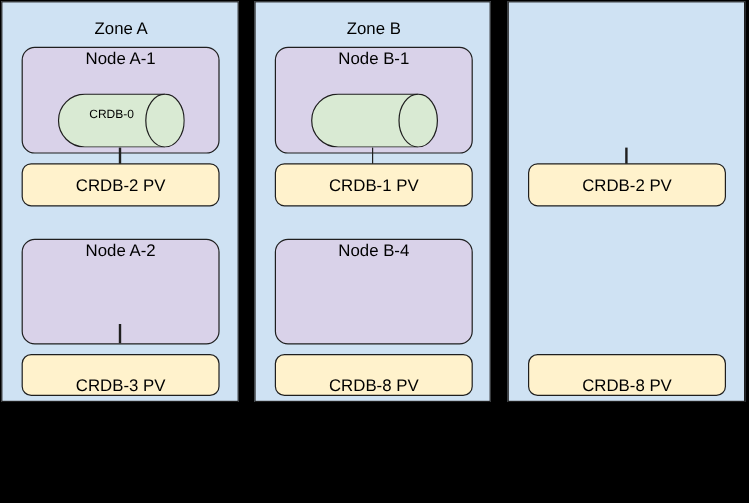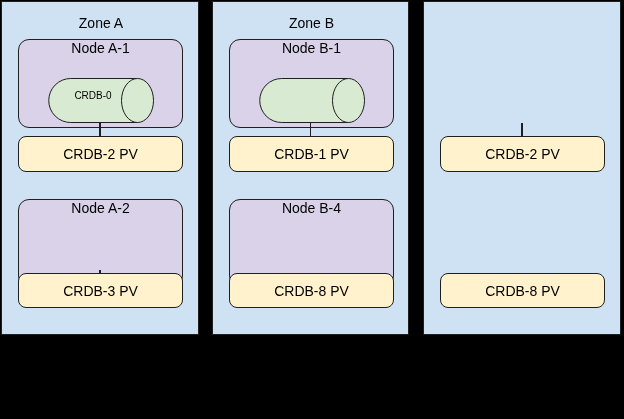--- a/index.html
+++ b/index.html
@@ -76,21 +76,21 @@
     height: 36px;
     background: var(--pv-fill, #fff2cc);
     border: 1px solid var(--border, #1f1f1f);
     border-radius: 8px;
     display: flex;
     align-items: center;
     justify-content: center;
     font-size: 14px;
   }
   .pv.r1 { top: 134px; }
-  .pv.r2 { top: 271px; height: 35px; }
+  .pv.r2 { top: 293px; height: 35px; align-items: flex-end; }
   .cyl-fill { fill: var(--disk-fill, #d9ead3); stroke: var(--border, #1f1f1f); stroke-width: 1; }
 </style>
 </head>
 <body>
 
 <div class="zone" id="zone-a">
   <div class="zone-title">Zone A</div>
 
   <div class="node r1">
     <div class="node-title">Node A-1</div>

